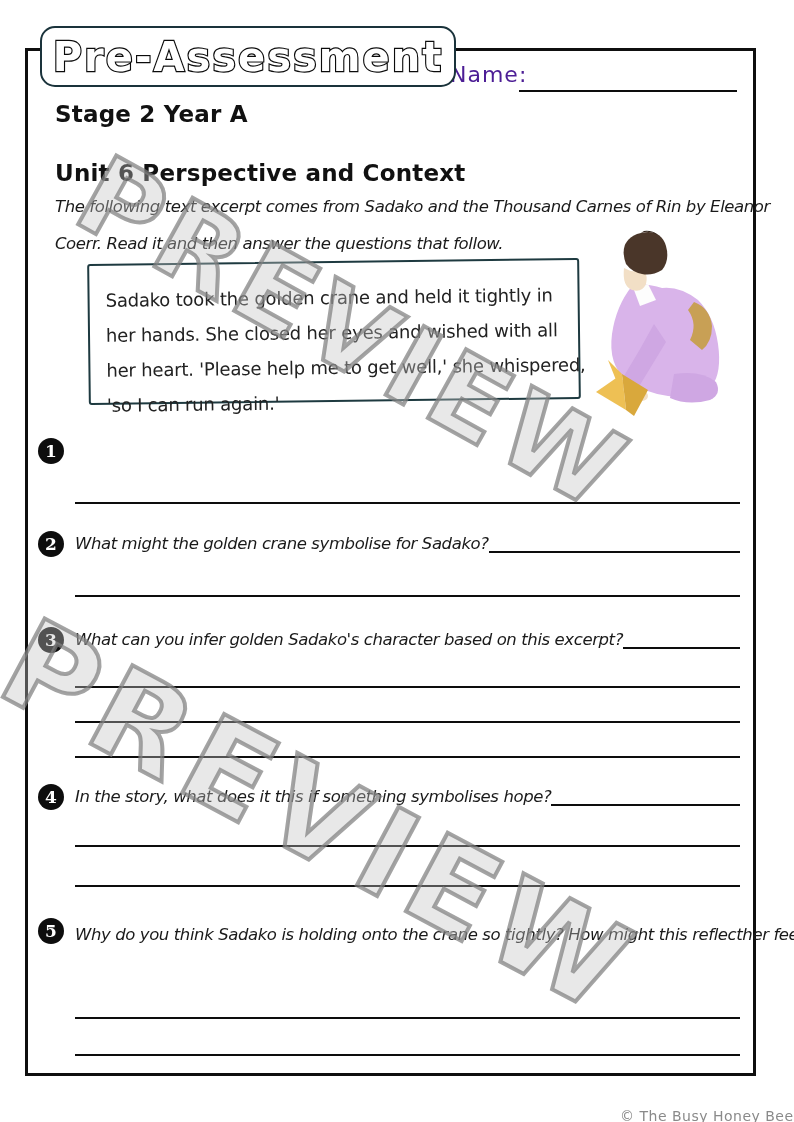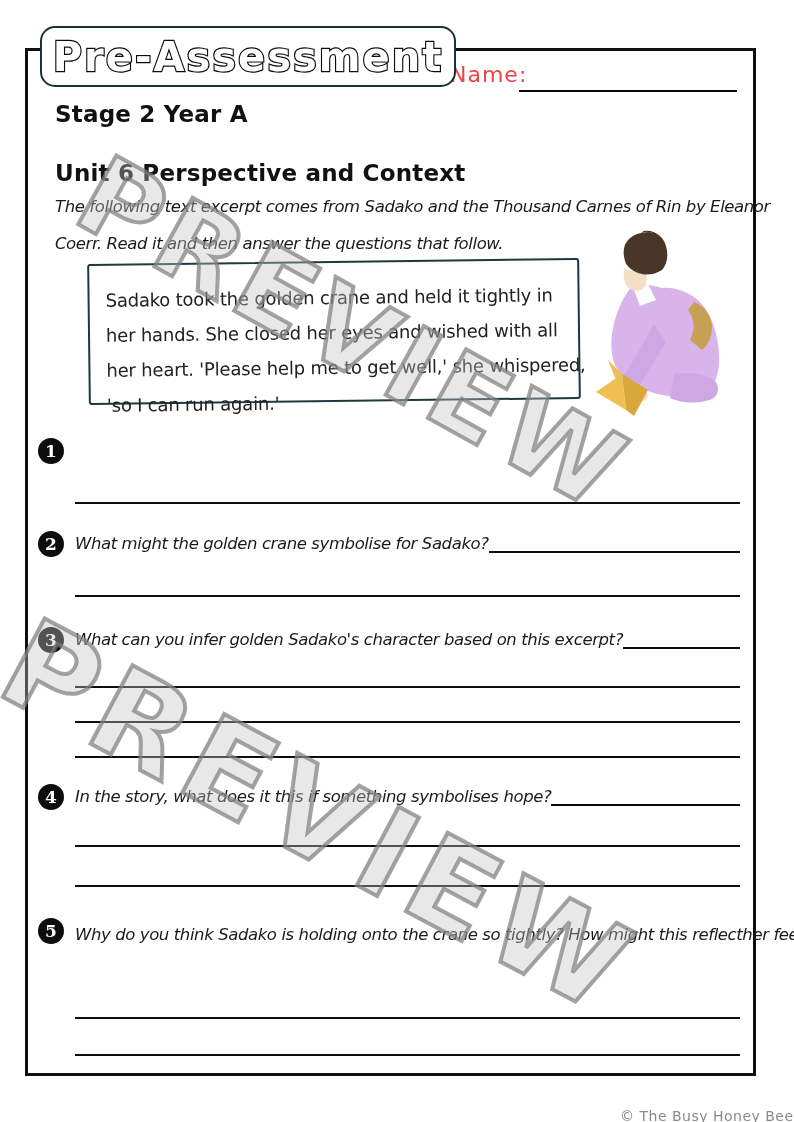--- a/index.html
+++ b/index.html
@@ -22,21 +22,21 @@
     display:flex;align-items:center;justify-content:center;z-index:3;
   }
   .title-badge span{
     font-size:40px;font-weight:800;letter-spacing:2px;color:#ffffff;
     -webkit-text-stroke:2.3px #0d0d0d;paint-order:stroke fill;
     text-shadow:0 0 1px #000;
     font-family:"DejaVu Sans", sans-serif;white-space:nowrap;
   }
 
   
-  .name-label{left:450px;top:62px;font-size:22px;letter-spacing:1px;color:#ef4444;}
+  .name-label{left:450px;top:62px;font-size:22px;letter-spacing:1px;color:#4c1d95;}
   .name-line{left:519px;top:90px;width:218px;border-bottom:2.5px solid #0d0d0d;}
 
   .h-stage{left:55px;top:101px;font-size:23px;font-weight:700;letter-spacing:.2px;}
   .h-unit{left:55px;top:140px;font-size:23px;font-weight:700;letter-spacing:.2px;margin-top:20px;}
 
   .intro{left:55px;top:188px;font-style:italic;font-size:16.5px;letter-spacing:-.4px;
     line-height:37px;color:#1a1a1a;z-index:2;}
   .intro div{white-space:nowrap;}
 
   

